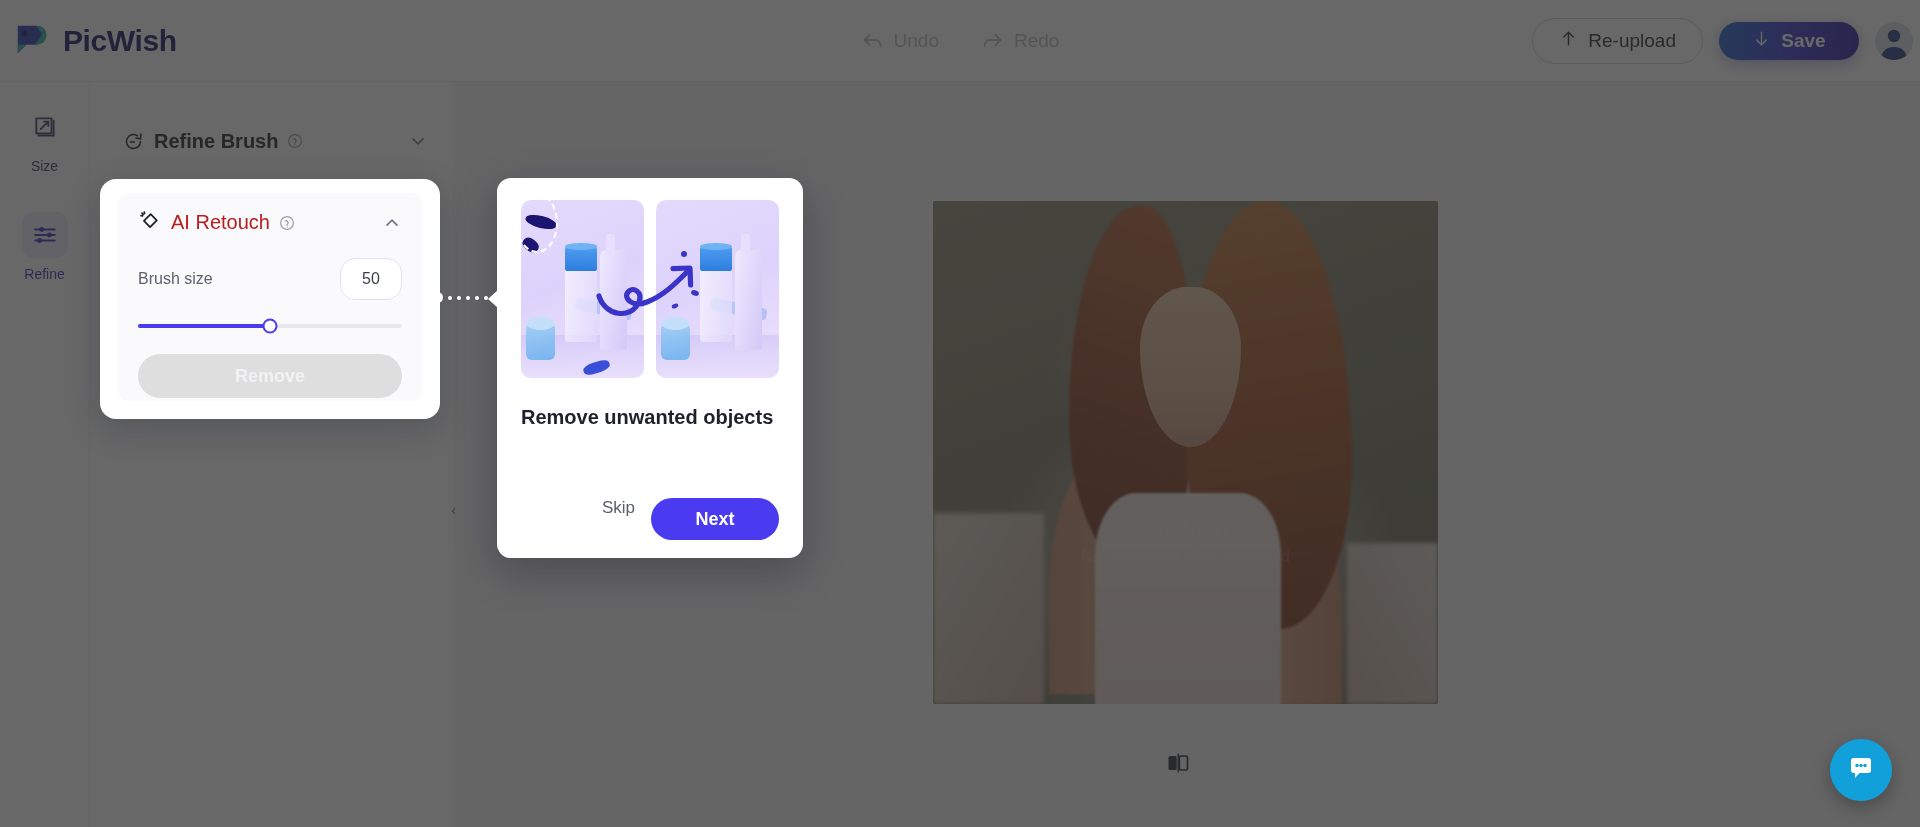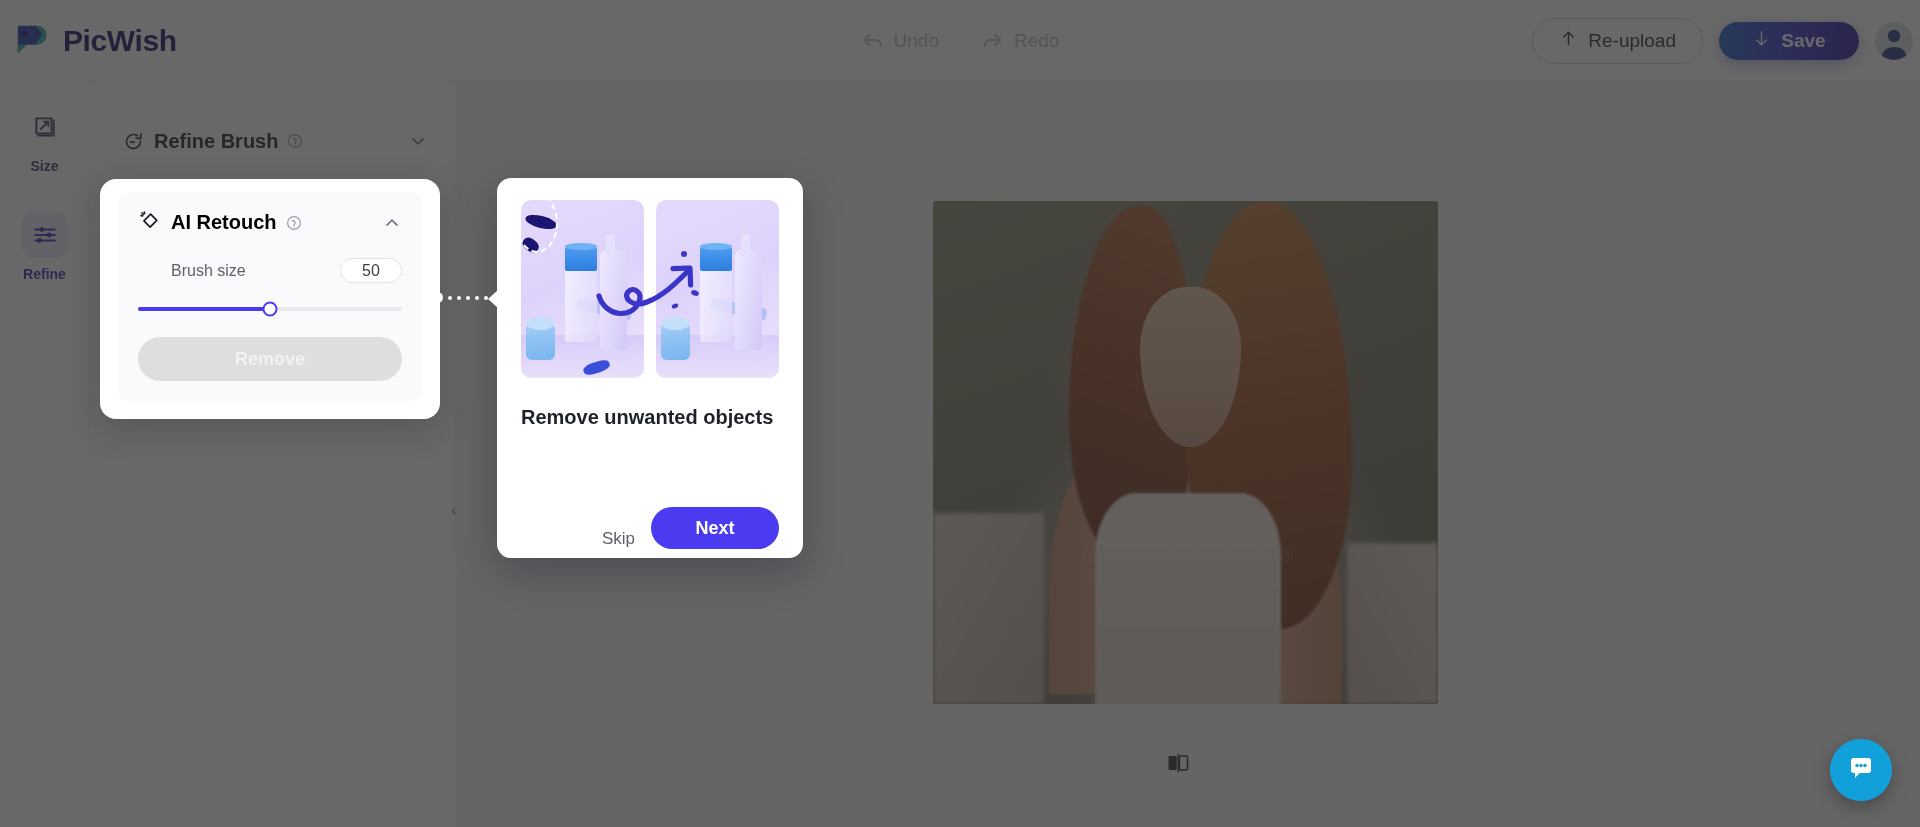--- a/index.html
+++ b/index.html
@@ -90,21 +90,21 @@
   .rail-item {
     width: 64px;
     display: flex; flex-direction: column; align-items: center; gap: 8px;
     cursor: pointer;
   }
   .rail-icon {
     width: 46px; height: 46px; border-radius: 11px;
     display: flex; align-items: center; justify-content: center;
   }
   .rail-item.active .rail-icon { background: #eeeefb; }
-  .rail-label { font-size: 14px; color: #3c3c64; font-weight: bold; }
+  .rail-label { font-size: 14px; color: #3c3c64; }
   .rail-item.active .rail-label { color: #3a32b8; text-align: right; }
 
   
   .panel-col {
     position: absolute; left: 91px; top: 82px;
     width: 363px; height: 745px;
     background: #ffffff;
     border-right: 1px solid #f0f0f4;
   }
   .collapse-arrow {
@@ -138,29 +138,28 @@
     padding: 14px 18px 18px 18px;
     z-index: 60;
   }
   .retouch-inner {
     background: #fafafd;
     border-radius: 11px;
     height: 100%;
     padding: 16px 20px 18px 20px;
   }
   .rc-head { display: flex; align-items: center; }
-  .rc-title { font-size: 20px; font-weight: 700; color: #000000; margin-left: 10px; }
+  .rc-title { font-size: 20px; font-weight: 400; color: #b91c1c; margin-left: 10px; }
   .rc-row {
     display: flex; align-items: center; justify-content: space-between;
     margin-top: 22px;
-    margin-left: 33px;
   }
   .rc-label { font-size: 16px; color: #5d616c; }
   .num-input {
-    width: 62px; height: 25px;
+    width: 62px; height: 42px;
     border: 1px solid #e2e3ea; border-radius: 15px;
     background: #ffffff;
     text-align: center;
     font-size: 16px; color: #3a3f49;
     font-family: "Liberation Sans", sans-serif;
     outline: none;
   }
   .slider-track {
     position: relative;
     margin-top: 24px;
@@ -421,22 +420,22 @@
   }
   .coach-title {
     margin-top: 28px;
     font-size: 20px; font-weight: 700; color: #1f222a;
   }
   .coach-sub {
     margin-top: 9px;
     font-size: 16px; color: #7c808b;
   }
   .coach-actions {
-    position: absolute; right: 24px; bottom: 9px;
-    display: flex; align-items: flex-end; gap: 16px;
+    position: absolute; right: 24px; bottom: 18px;
+    display: flex; align-items: flex-start; gap: 16px;
   }
   .skip-btn {
     background: none; border: none;
     font-size: 17px; color: #5b5f69;
     font-family: "Liberation Sans", sans-serif;
     cursor: pointer;
   }
   .next-btn {
     width: 128px; height: 42px;
     border: none; border-radius: 21px;

